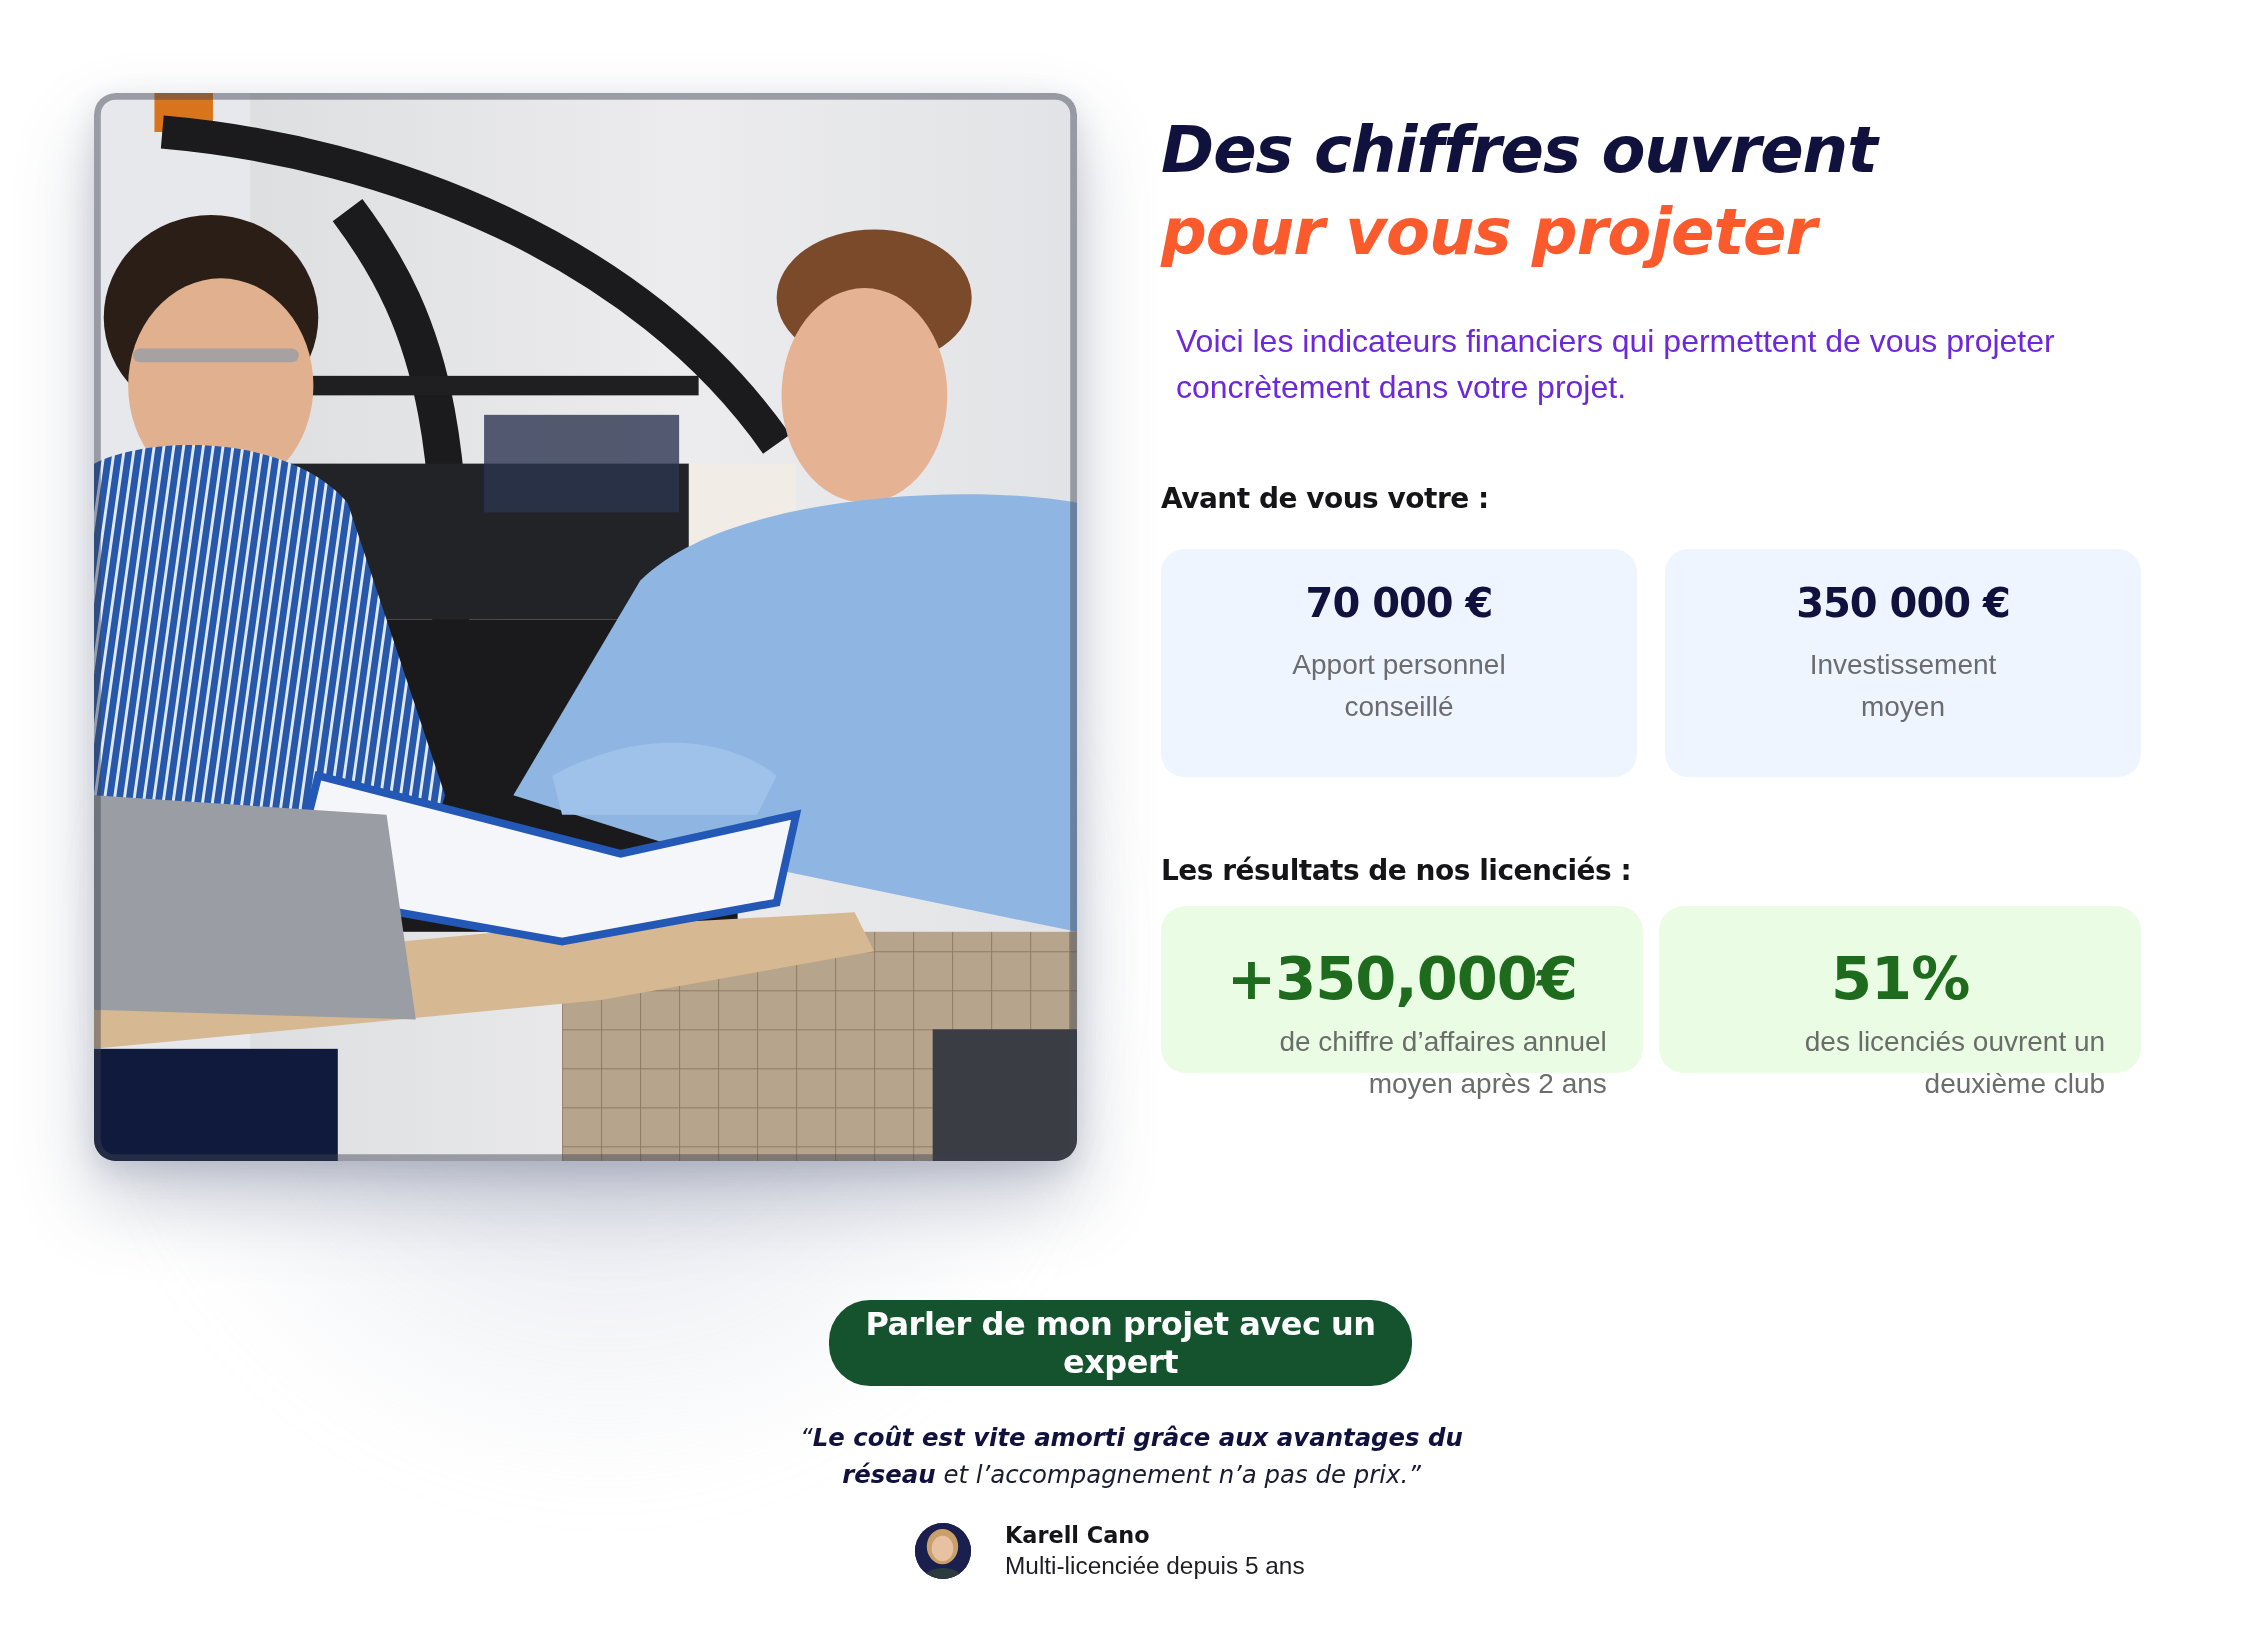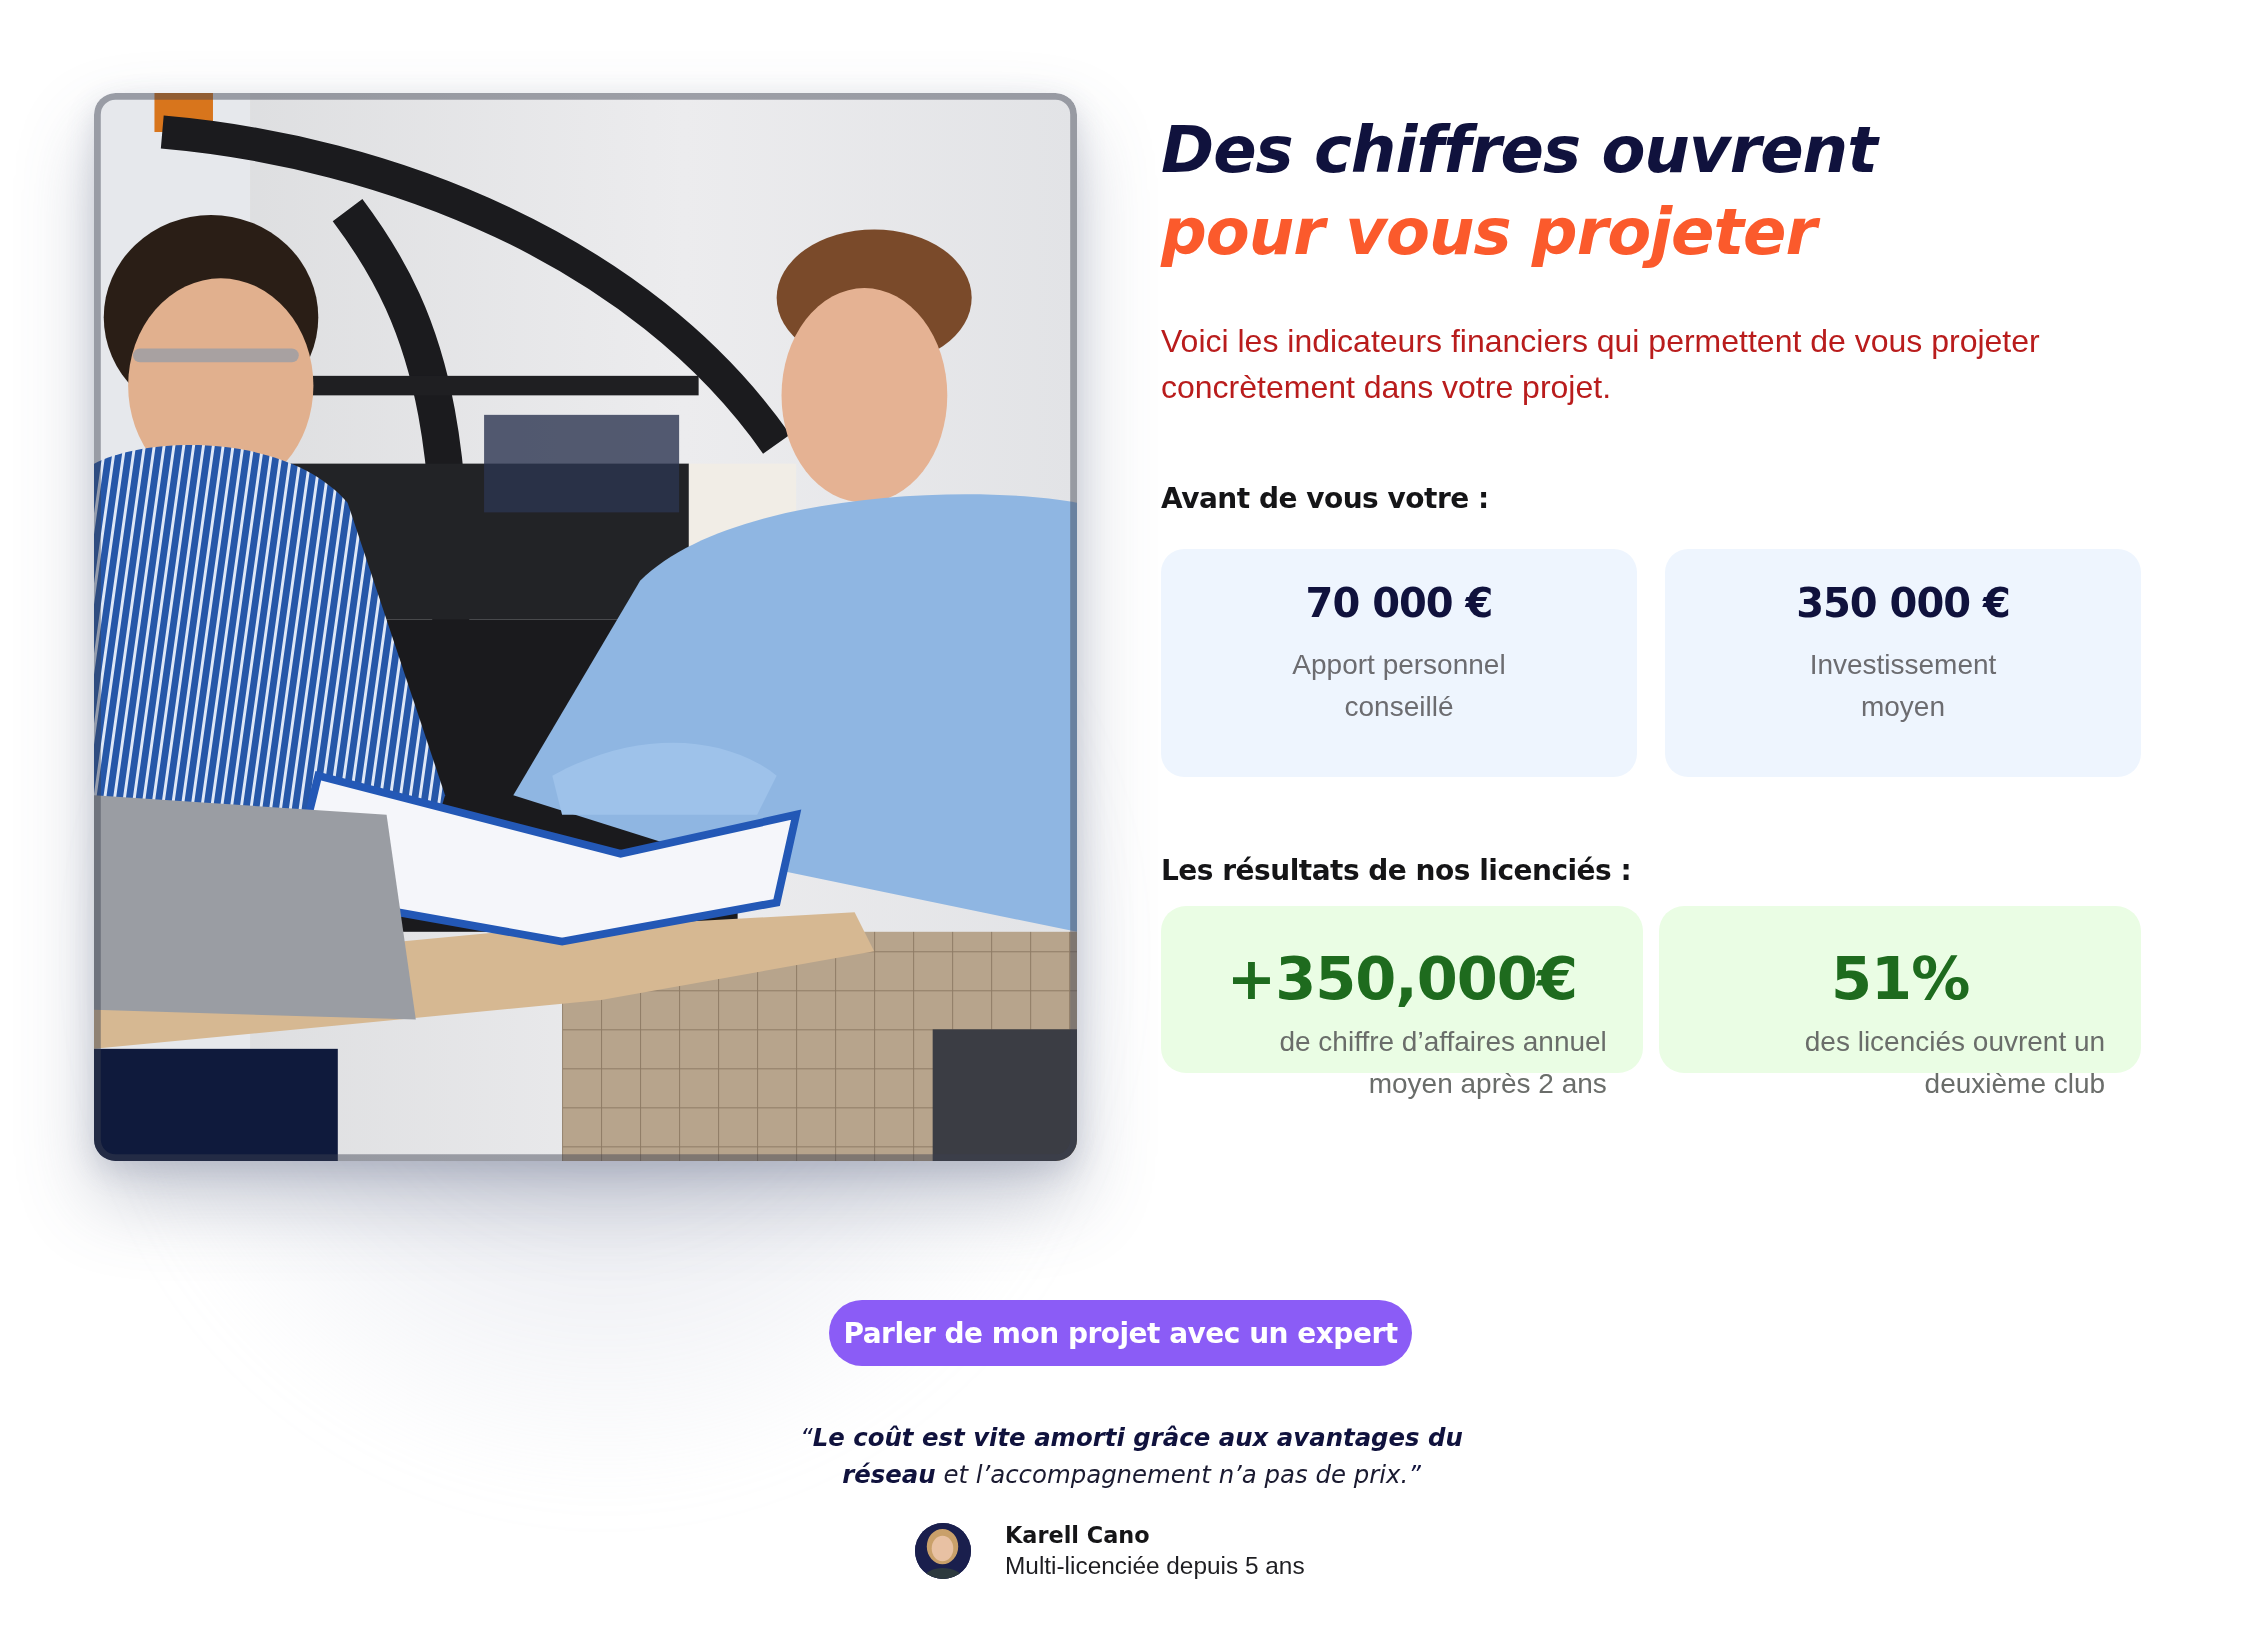--- a/index.html
+++ b/index.html
@@ -32,23 +32,23 @@
 
   .title {
     position: absolute; left: 0; top: 109px; width: 980px;
     font-family: "DejaVu Sans", sans-serif; font-weight: 700; font-style: italic;
     font-size: 64px; line-height: 82px; letter-spacing: -1px;
   }
   .title .l1 { color: #10123d; display: block; }
   .title .l2 { color: #fb5a2c; display: block; }
 
   .subtitle {
-    position: absolute; left: 0; top: 318px; width: 980px;
+    position: absolute; left: 15px; top: 318px; width: 980px;
     font-family: "Liberation Sans", sans-serif; font-size: 32px; line-height: 46px;
-    color: #b91c1c;
+    color: #6d28d9;
   }
 
   .section-label {
     position: absolute; left: 0;
     font-family: "DejaVu Sans", sans-serif; font-weight: 700; font-size: 28px;
     color: #151517; letter-spacing: -0.5px;
   }
   .lbl-before { top: 482px; }
   .lbl-results { top: 854px; }
 
@@ -75,24 +75,24 @@
     font-family: "DejaVu Sans", sans-serif; font-weight: 700; font-size: 59px; color: #1e6b1e;
     letter-spacing: -1px; line-height: 68px;
   }
   .green-card .desc {
     margin-top: 7.8px; font-family: "Liberation Sans", sans-serif; font-size: 28px; line-height: 42px;
     color: #6a6d6a; text-align: right; width: 410px;
   }
 
   
   .cta {
-    position: absolute; left: 829px; top: 1300px; width: 583px; height: 66px;
-    background: #8b5cf6; border-radius: 41px; border: none;
+    position: absolute; left: 829px; top: 1300px; width: 583px; height: 86px;
+    background: #14532d; border-radius: 41px; border: none;
     display: flex; align-items: center; justify-content: center;
-    font-family: "DejaVu Sans", sans-serif; font-weight: 700; font-size: 28px; color: #ffffff;
+    font-family: "DejaVu Sans", sans-serif; font-weight: 700; font-size: 32px; color: #ffffff;
     letter-spacing: -0.5px; cursor: pointer;
   }
 
   
   .quote {
     position: absolute; left: 761px; top: 1419px; width: 741px; text-align: center;
     font-family: "DejaVu Sans", sans-serif; font-style: italic; font-size: 24.4px; line-height: 37px;
     color: #10123d;
   }
   .quote b { font-weight: 700; }

